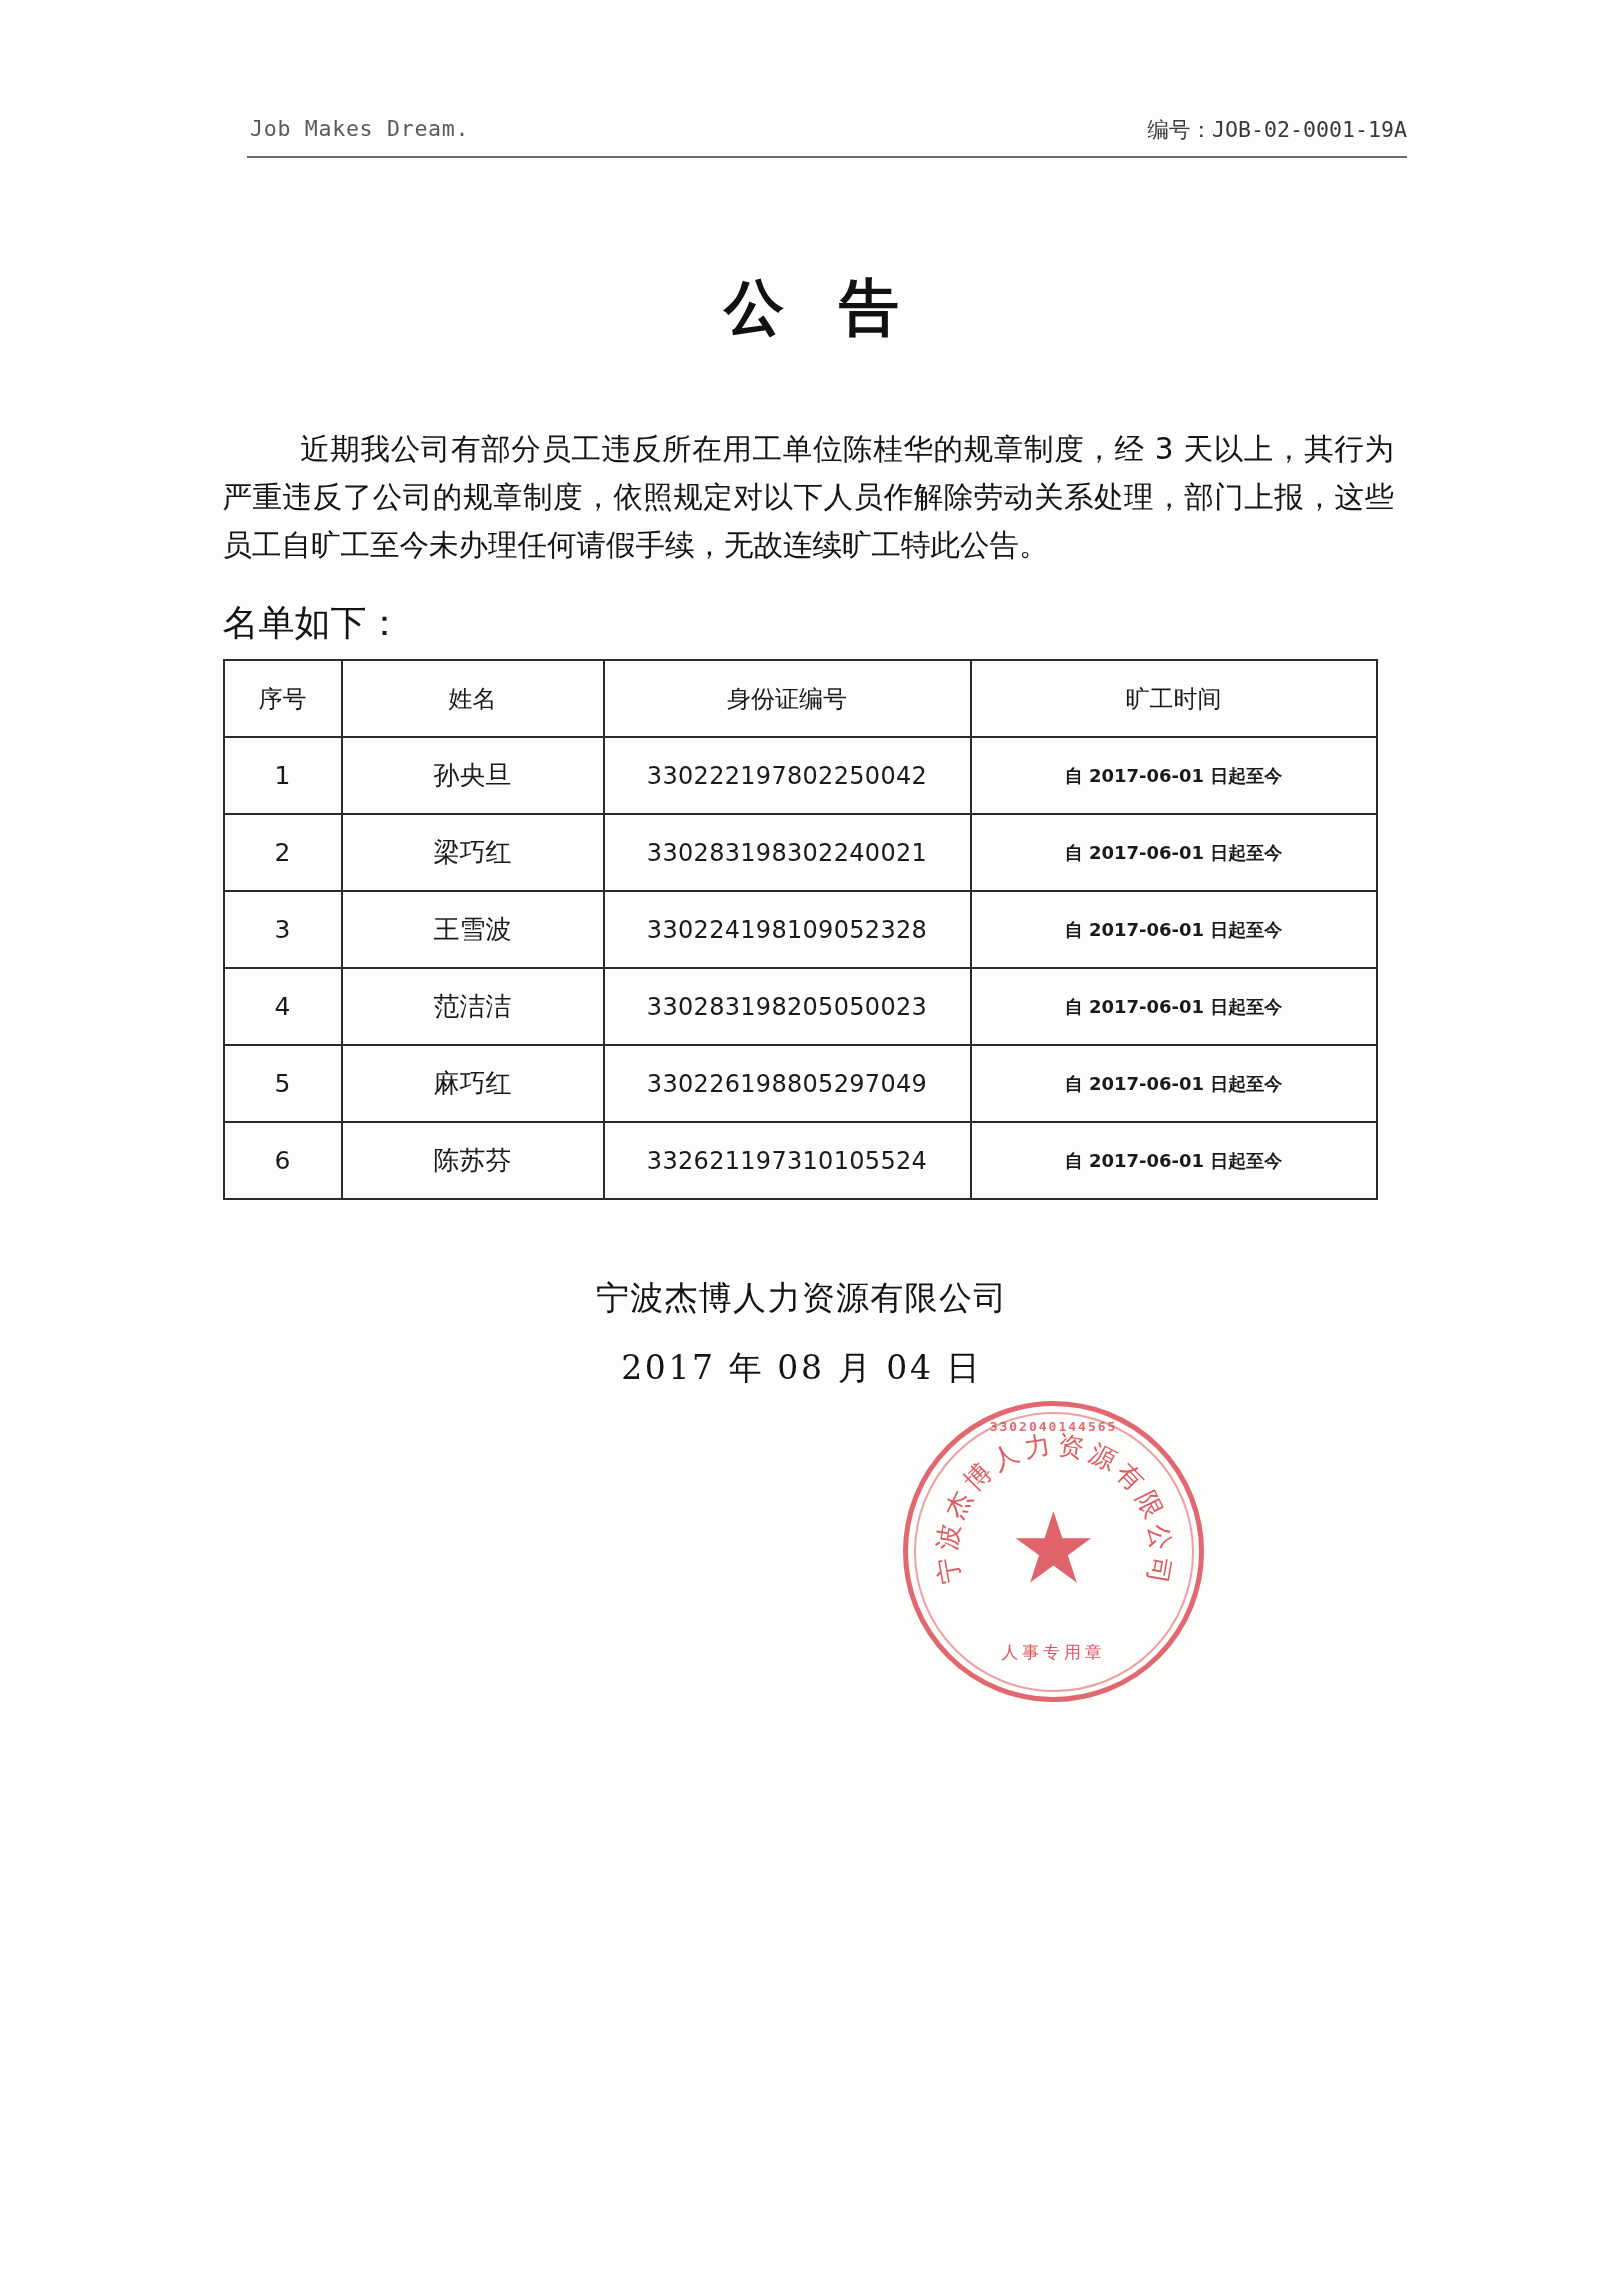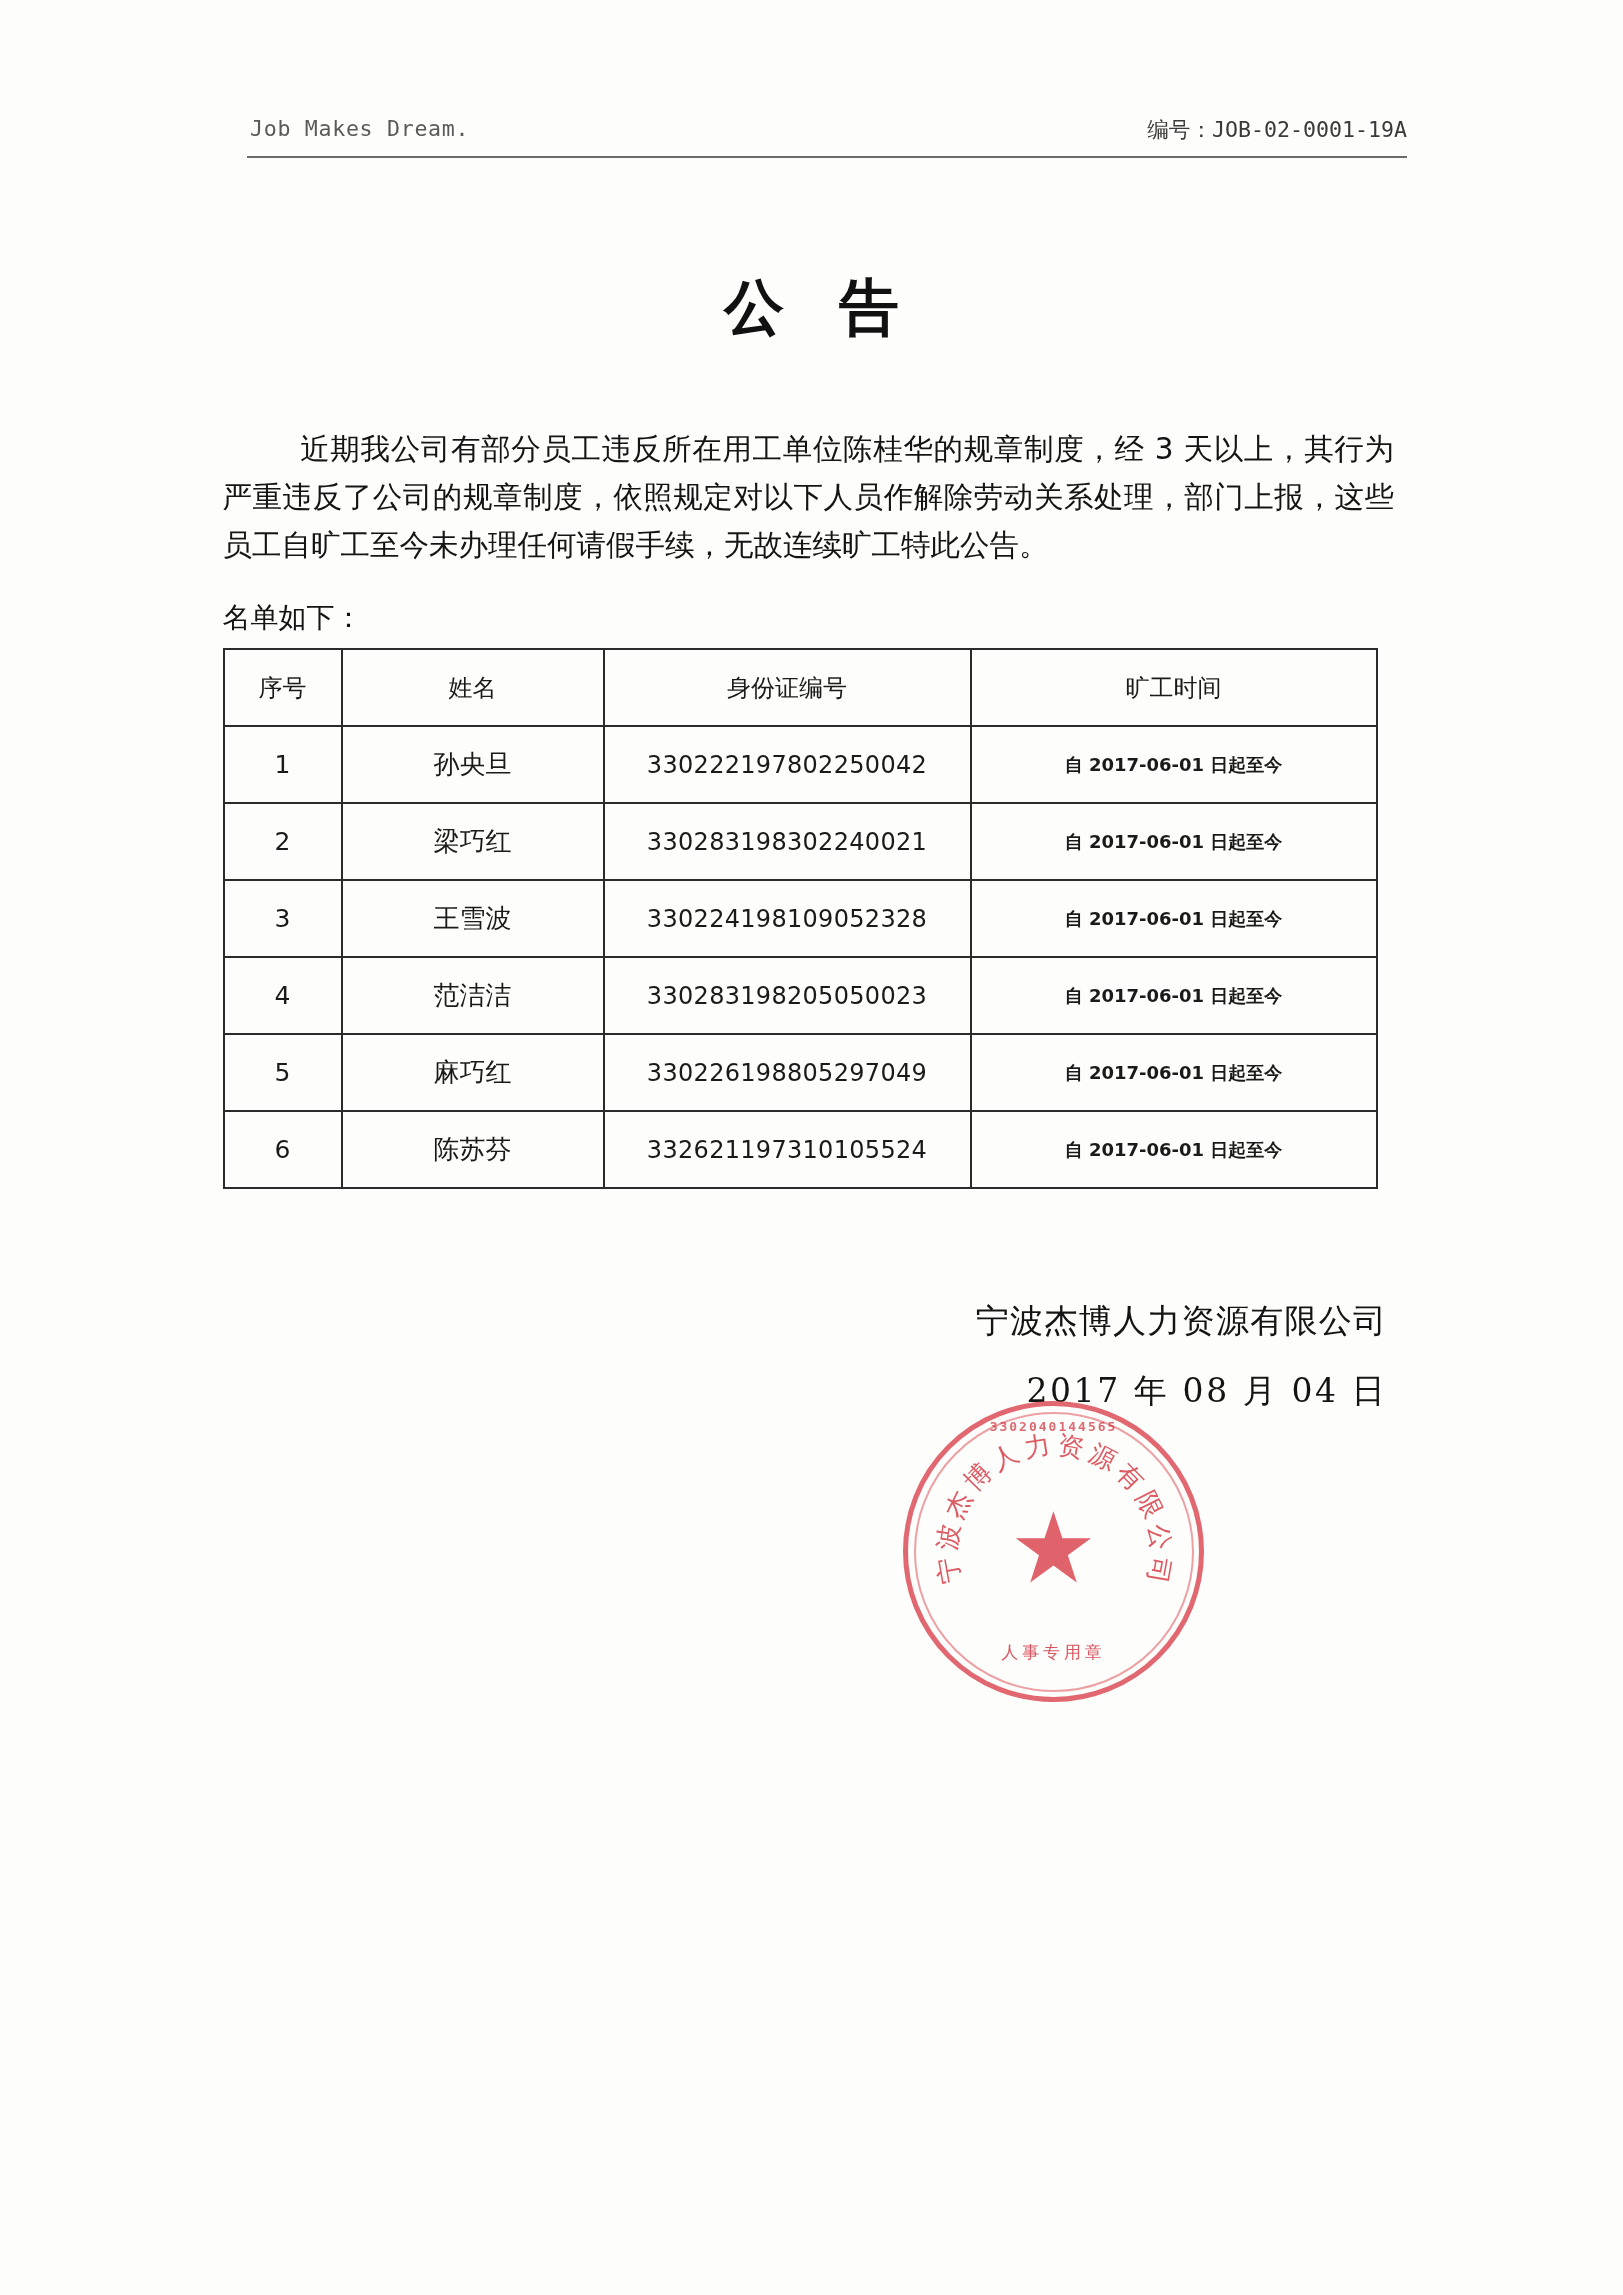--- a/index.html
+++ b/index.html
@@ -89,21 +89,21 @@
   }
   .doc-body .indent {
     display: inline-block;
     width: 77px;
   }
 
   .list-label {
     margin-top: 30px;
     padding-left: 6.5px;
     font-family: "DejaVu Sans", sans-serif;
-    font-size: 28px;
+    font-size: 36px;
     color: #141414;
   }
 
   
   table.roster {
     margin-top: 11px;
     margin-left: 6.5px;
     border-collapse: collapse;
     width: 1152px;
     table-layout: fixed;
@@ -140,22 +140,22 @@
     letter-spacing: 0.3px;
   }
   td.time {
     font-family: "DejaVu Sans", sans-serif;
     font-size: 18px;
     font-weight: bold;
   }
 
   
   .signature {
-    margin-top: 110px;
-    text-align: right;
+    margin-top: 76px;
+    text-align: center;
     padding-right: 19.6px;
     position: relative;
   }
   .sig-company {
     font-family: "DejaVu Sans", sans-serif;
     font-size: 33px;
     letter-spacing: 1.3px;
     color: #141414;
   }
   .sig-date {

